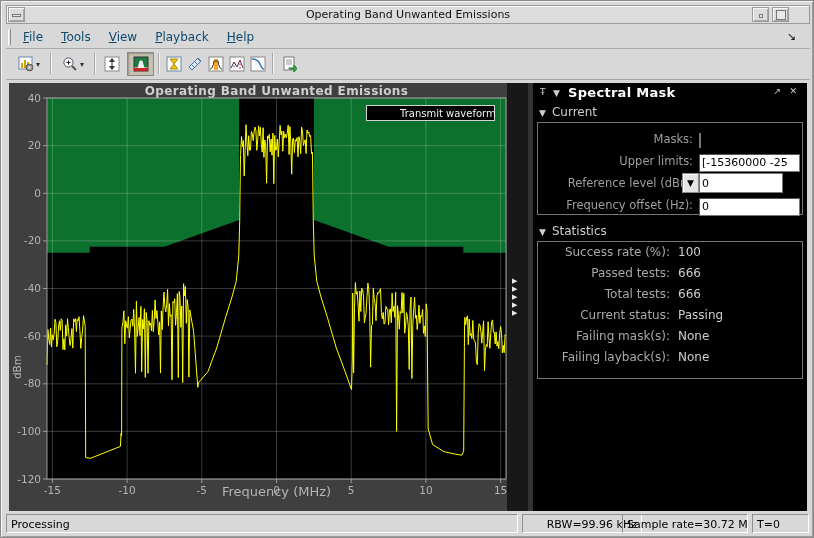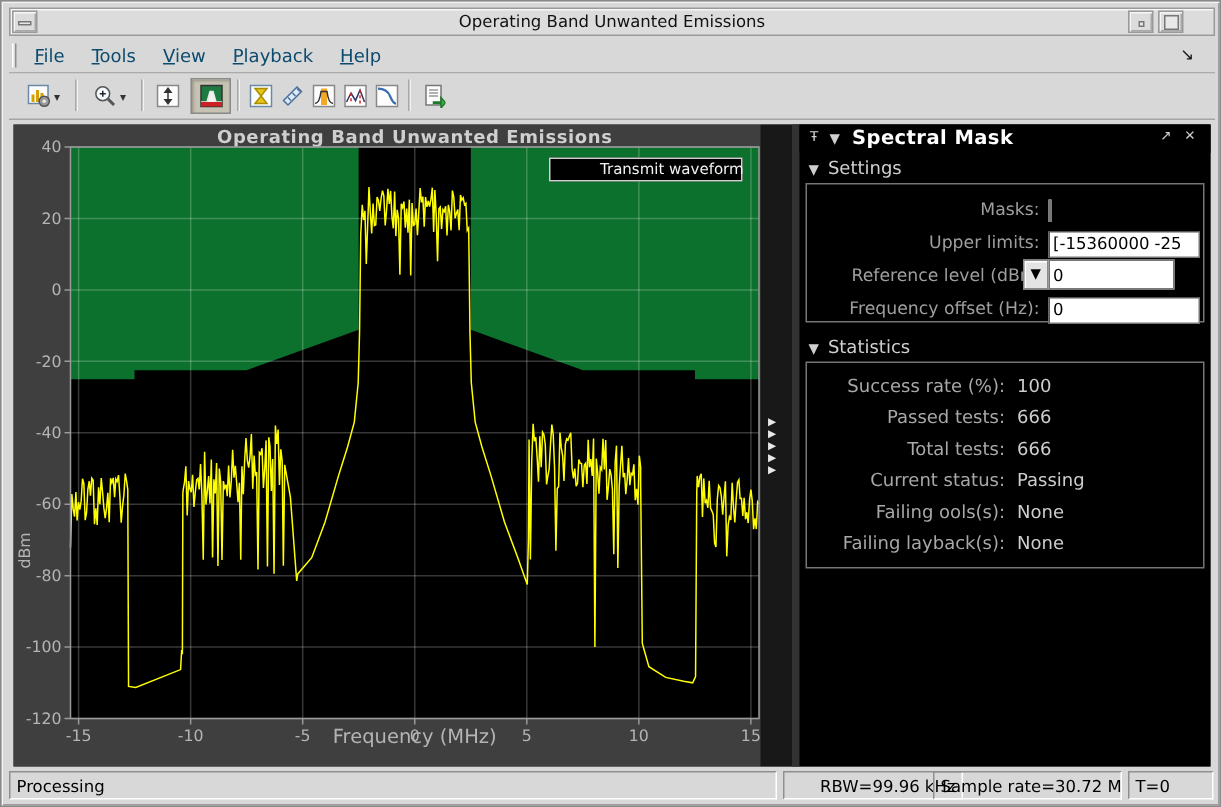--- a/index.html
+++ b/index.html
@@ -299,21 +299,21 @@
     <div class="panel">
       <div class="panel-header">
         <span class="ph-icon ph-pin">Ŧ</span>
         <span class="ph-icon ph-collapse">▼</span>
         <span class="ph-title">Spectral Mask</span>
         <span class="ph-icon ph-undock">↗</span>
         <span class="ph-icon ph-close">✕</span>
       </div>
 
       <div class="section-h" style="top:22px;">
-        <span class="tri">▼</span><span>Settings</span>
+        <span class="tri">▼</span><span>Current</span>
       </div>
       <div class="group-box" style="top:39px; height:93px; padding-top:5px;">
         <div class="field-row">
           <span class="field-label">Masks:</span>
           <span class="field-slot">
             <span class="combo">
               <span class="val">Upper</span>
               <span class="arr">▼</span>
             </span>
           </span>
@@ -333,39 +333,39 @@
         </div>
         <div class="field-row">
           <span class="field-label">Frequency offset (Hz):</span>
           <span class="field-slot"><input class="tfield" value="0" style=""></span>
         </div>
       </div>
 
       <div class="section-h" style="top:141px;">
         <span class="tri">▼</span><span>Statistics</span>
       </div>
-      <div class="group-box" style="top:158px; height:138px; padding-top:5px;">
+      <div class="group-box" style="top:158px; height:138px; ">
         <div class="stat-row">
           <span class="stat-label">Success rate (%):</span>
           <span class="stat-value">100</span>
         </div>
         <div class="stat-row">
           <span class="stat-label">Passed tests:</span>
           <span class="stat-value">666</span>
         </div>
         <div class="stat-row">
           <span class="stat-label">Total tests:</span>
           <span class="stat-value">666</span>
         </div>
         <div class="stat-row">
           <span class="stat-label">Current status:</span>
           <span class="stat-value">Passing</span>
         </div>
         <div class="stat-row">
-          <span class="stat-label">Failing ools(s):</span>
+          <span class="stat-label">Failing mask(s):</span>
           <span class="stat-value">None</span>
         </div>
         <div class="stat-row">
           <span class="stat-label">Failing layback(s):</span>
           <span class="stat-value">None</span>
         </div>
       </div>
     </div>
   </div>
 

